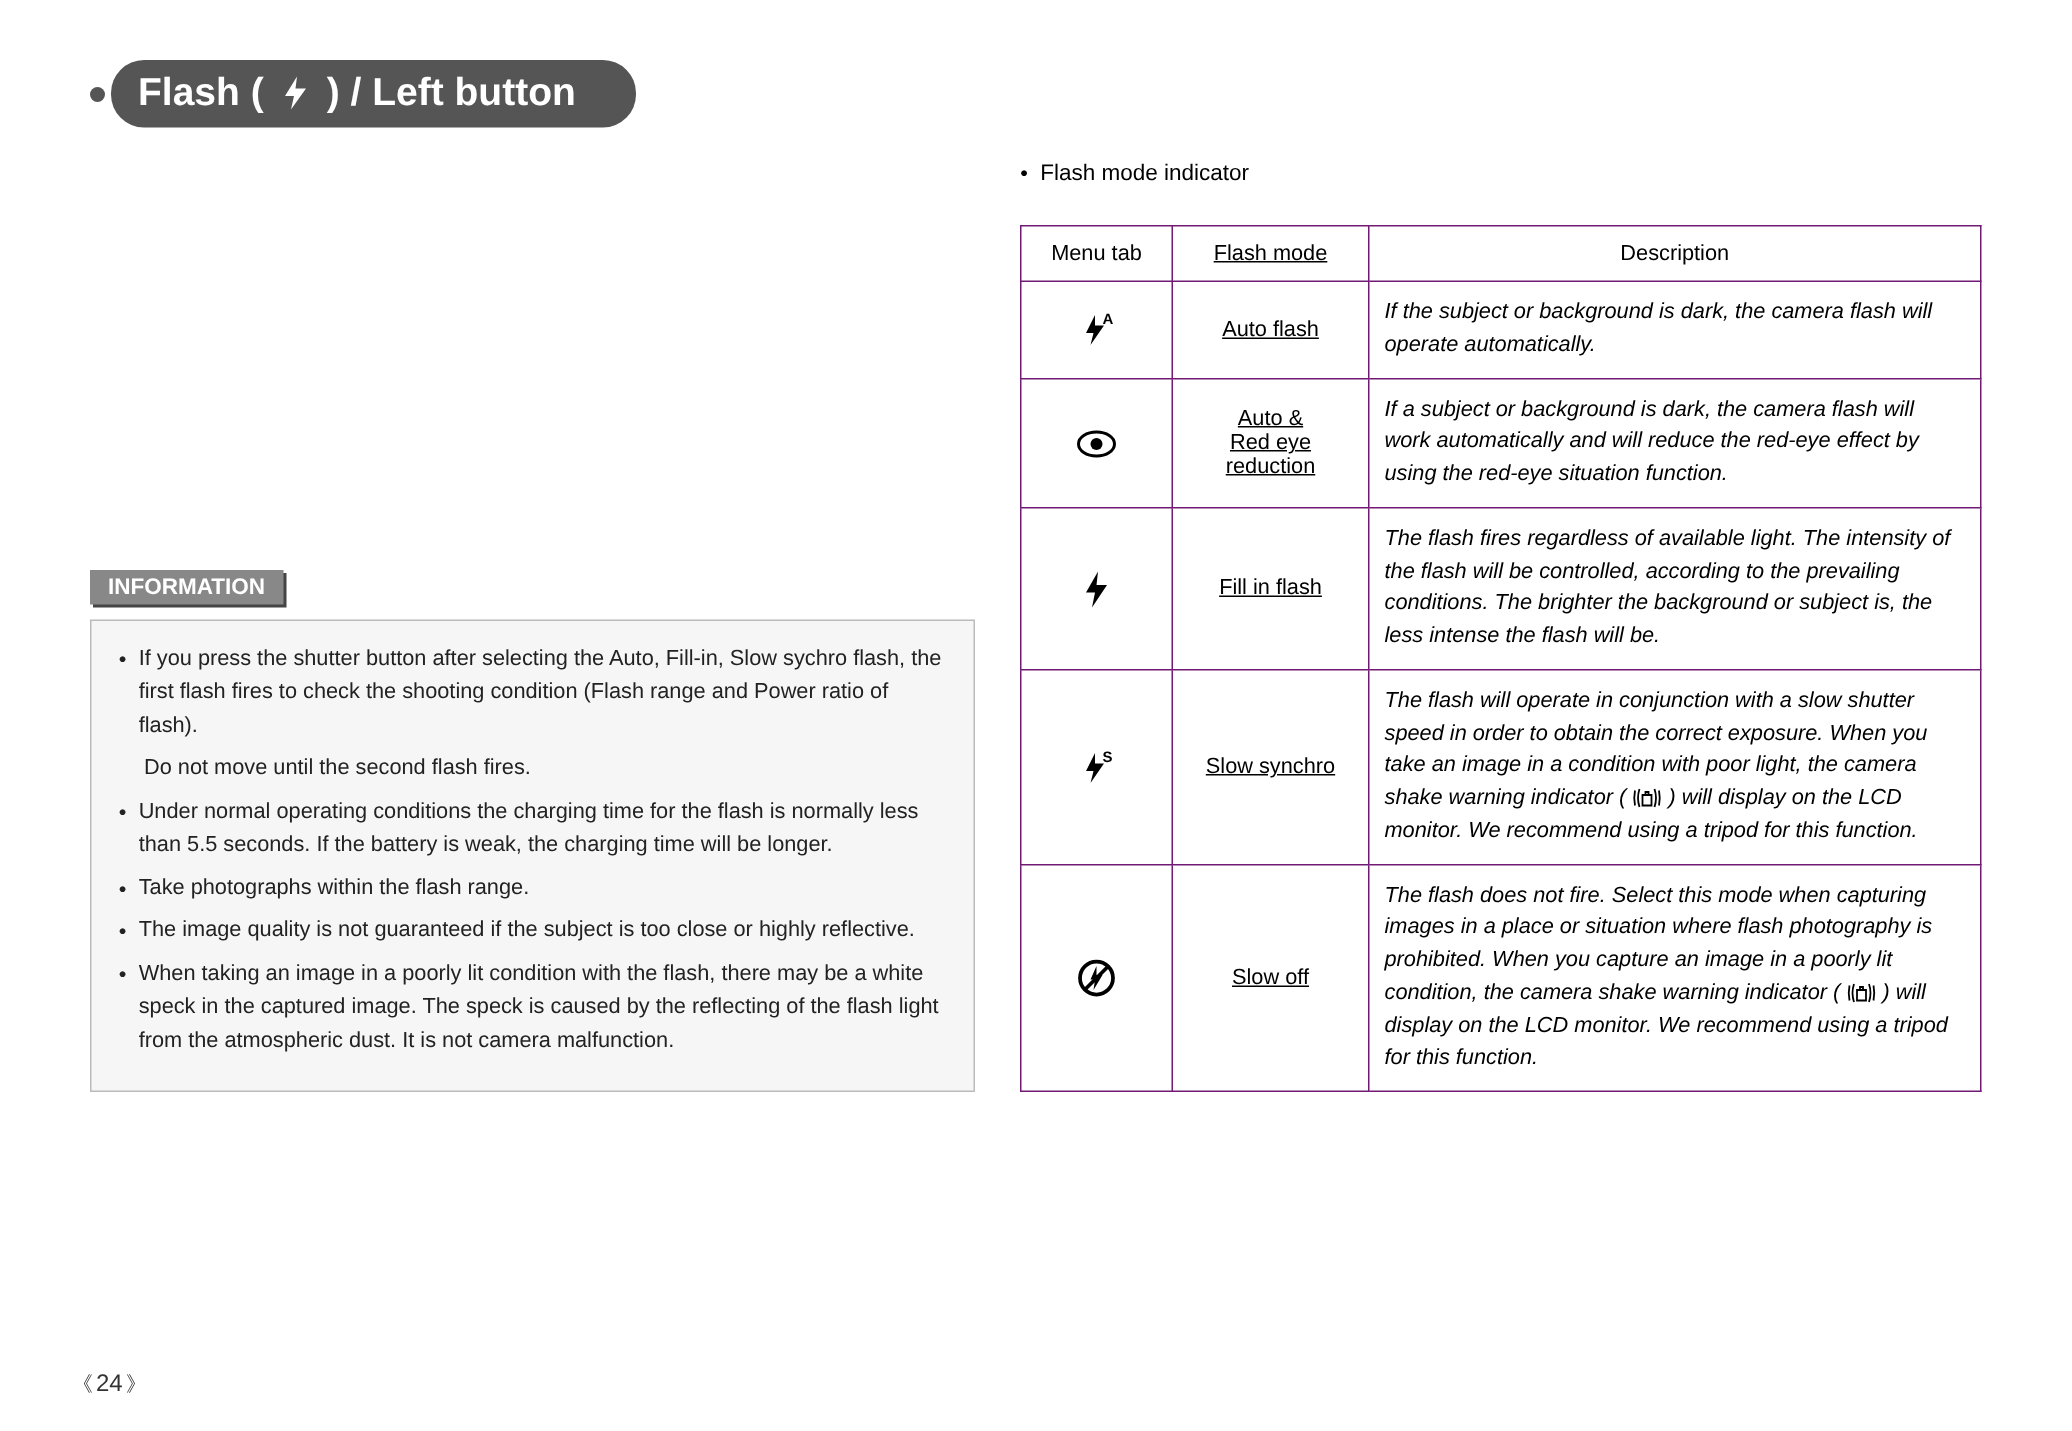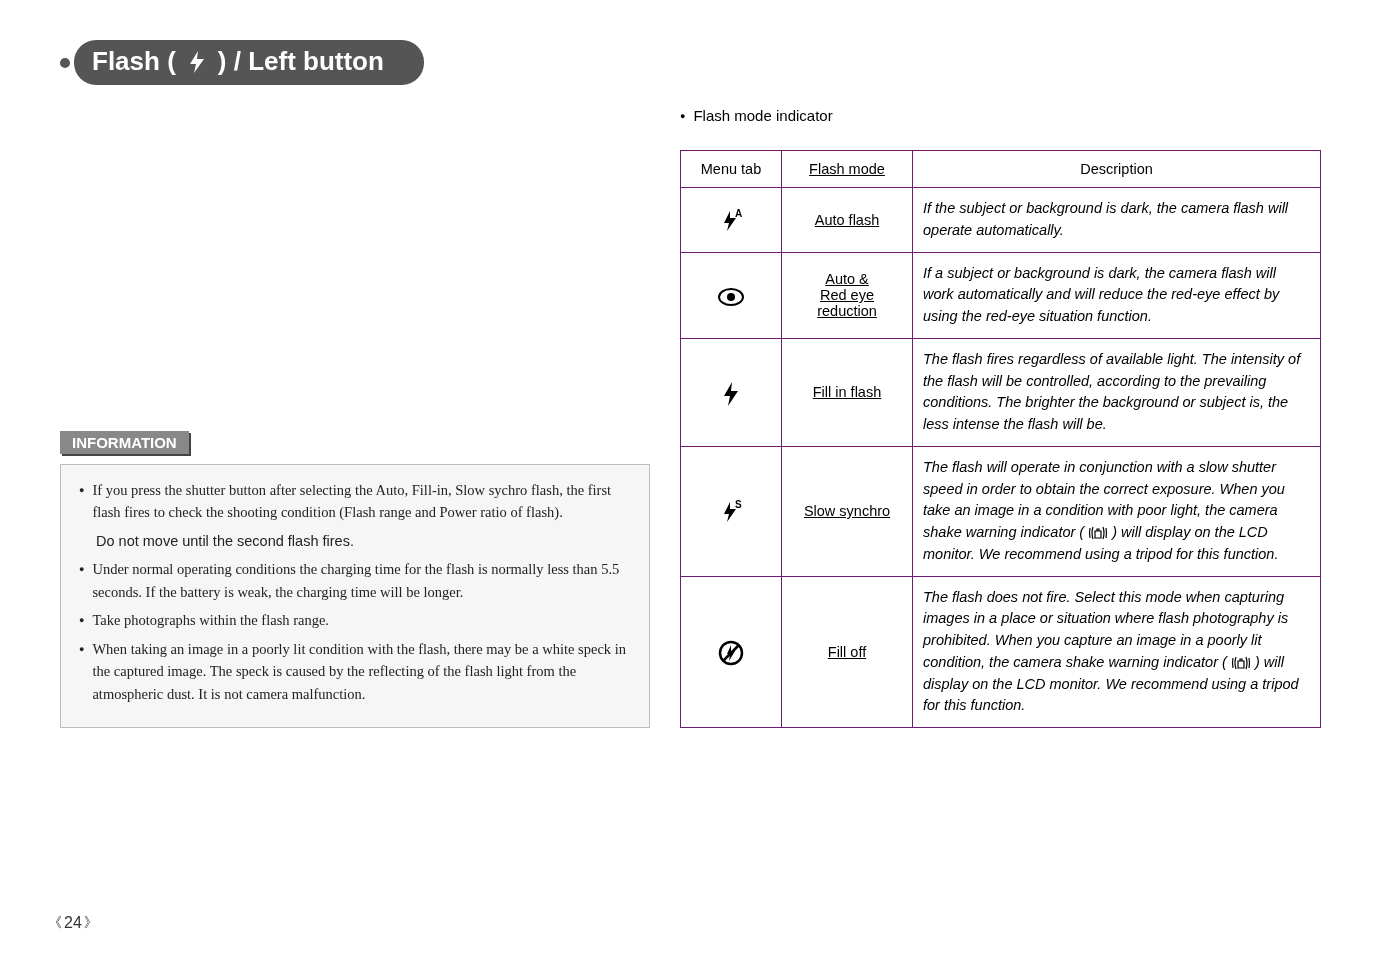--- a/index.html
+++ b/index.html
@@ -70,21 +70,20 @@
     color: #222;
   }
   .info-box ul {
     list-style: none;
     padding: 0;
     margin: 0;
   }
   .info-box li {
     margin-bottom: 6px;
     display: flex;
-    font-family: Liberation Serif, serif;
   }
   .info-box li::before {
     content: "●";
     font-size: 9px;
     margin-right: 8px;
     margin-top: 5px;
     flex: 0 0 auto;
   }
   .info-box .cont {
     margin-left: 17px;
@@ -163,20 +162,23 @@
               <span>If you press the shutter button after selecting the Auto, Fill-in, Slow sychro flash, the first flash fires to check the shooting condition (Flash range and Power ratio of flash).</span>
             </li>
         </ul>
         <div class="cont">Do not move until the second flash fires.</div>
         <ul>
           <li>
               <span>Under normal operating conditions the charging time for the flash is normally less than 5.5 seconds. If the battery is weak, the charging time will be longer.</span>
             </li>
           <li>
               <span>Take photographs within the flash range.</span>
+            </li>
+          <li>
+              <span>The image quality is not guaranteed if the subject is too close or highly reflective.</span>
             </li>
           <li>
               <span>When taking an image in a poorly lit condition with the flash, there may be a white speck in the captured image. The speck is caused by the reflecting of the flash light from the atmospheric dust. It is not camera malfunction.</span>
             </li>
         </ul>
       </div>
     </div>
 
     <div class="right-col">
       <div class="mode-heading">Flash mode indicator</div>
@@ -249,21 +251,21 @@
         </tr>
 
         <tr>
           <td class="icon-cell">
             <svg width="28" height="28" viewBox="0 0 28 28">
                   <circle cx="14" cy="14" r="11" fill="none" stroke="#000" stroke-width="2.5"></circle>
                   <path d="M14 6 L10 15 H13 L12 22 L18 12 H14 Z" fill="#000"></path>
                   <line x1="6" y1="22" x2="22" y2="6" stroke="#000" stroke-width="2.5"></line>
                 </svg>
           </td>
-          <td class="col-mode">Fill off</td>
+          <td class="col-mode">Slow off</td>
           <td class="col-desc">
             <span>The flash does not fire. Select this mode when capturing images in a place or situation where flash photography is prohibited. When you capture an image in a poorly lit condition, the camera shake warning indicator ( </span>
             <span>
               <svg width="20" height="16" viewBox="0 0 20 16">
                     <path d="M2 3 Q1 8 2 13" fill="none" stroke="#000" stroke-width="1.2"></path>
                     <path d="M5 2 Q3 8 5 14" fill="none" stroke="#000" stroke-width="1.2"></path>
                     <path d="M7 6 H13 V13 H7 Z M9 4 H11 V6 H9 Z" fill="none" stroke="#000" stroke-width="1.2"></path>
                     <path d="M15 2 Q17 8 15 14" fill="none" stroke="#000" stroke-width="1.2"></path>
                     <path d="M18 3 Q19 8 18 13" fill="none" stroke="#000" stroke-width="1.2"></path>
                   </svg>

